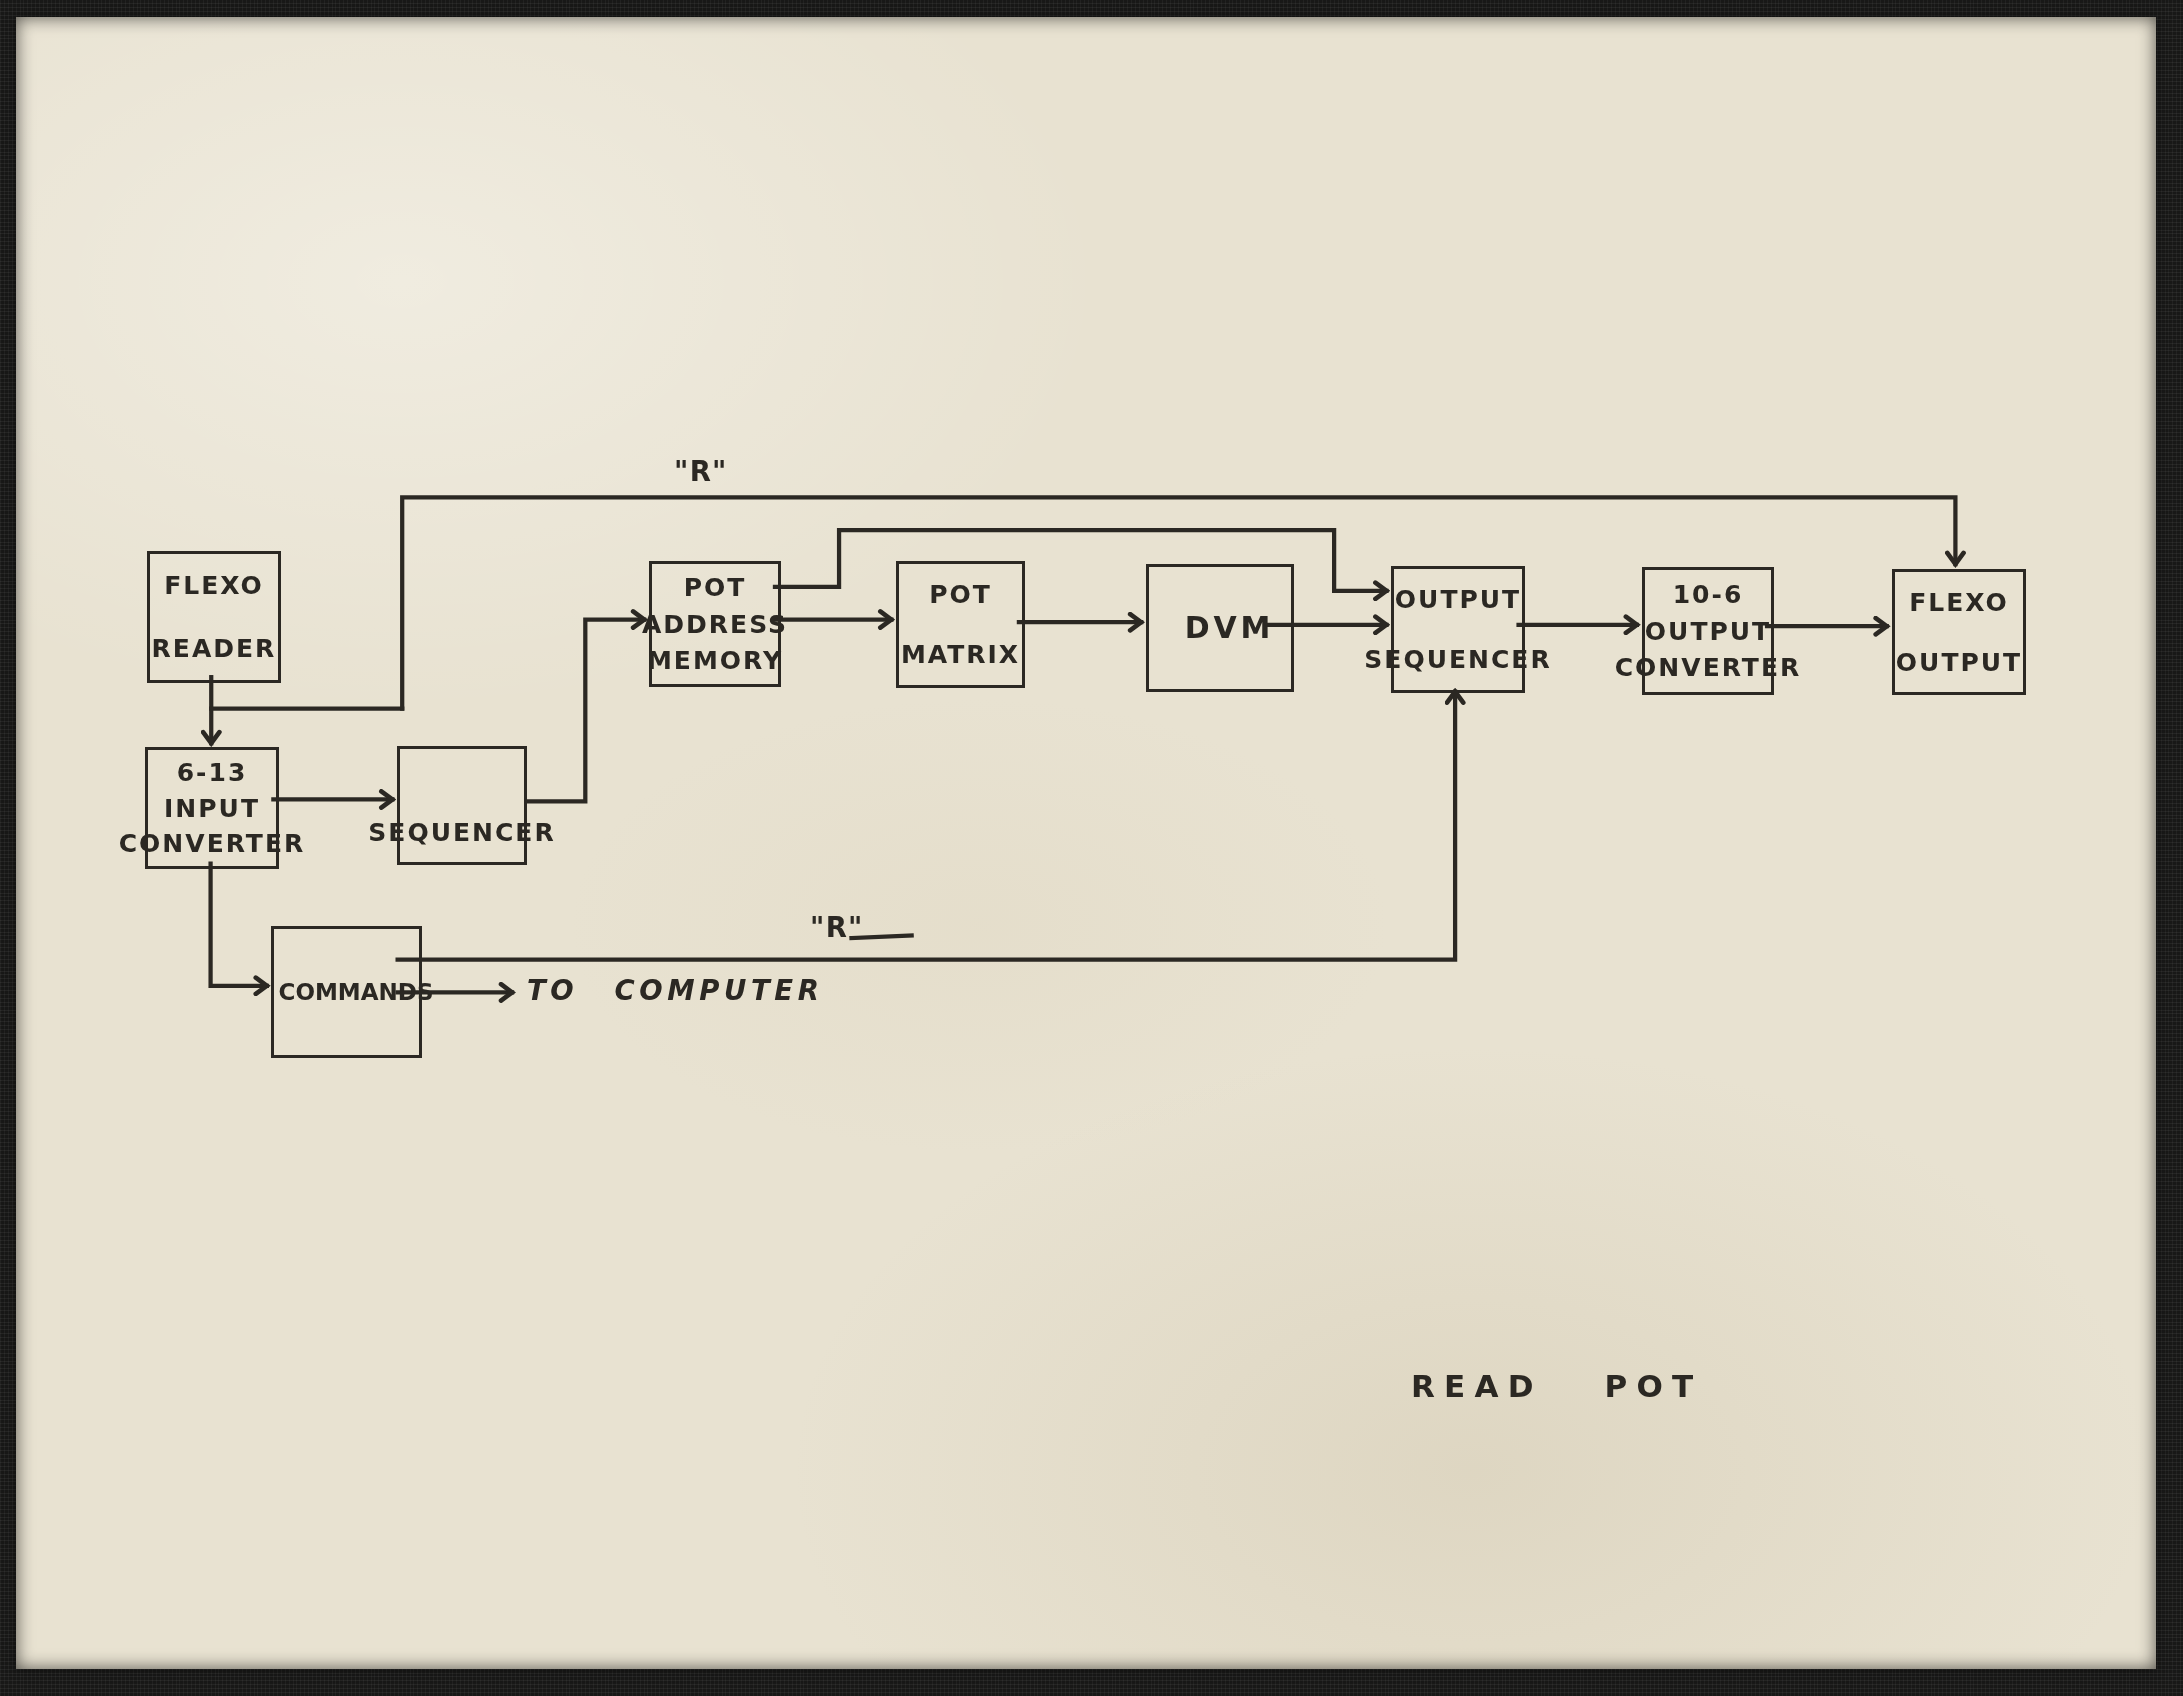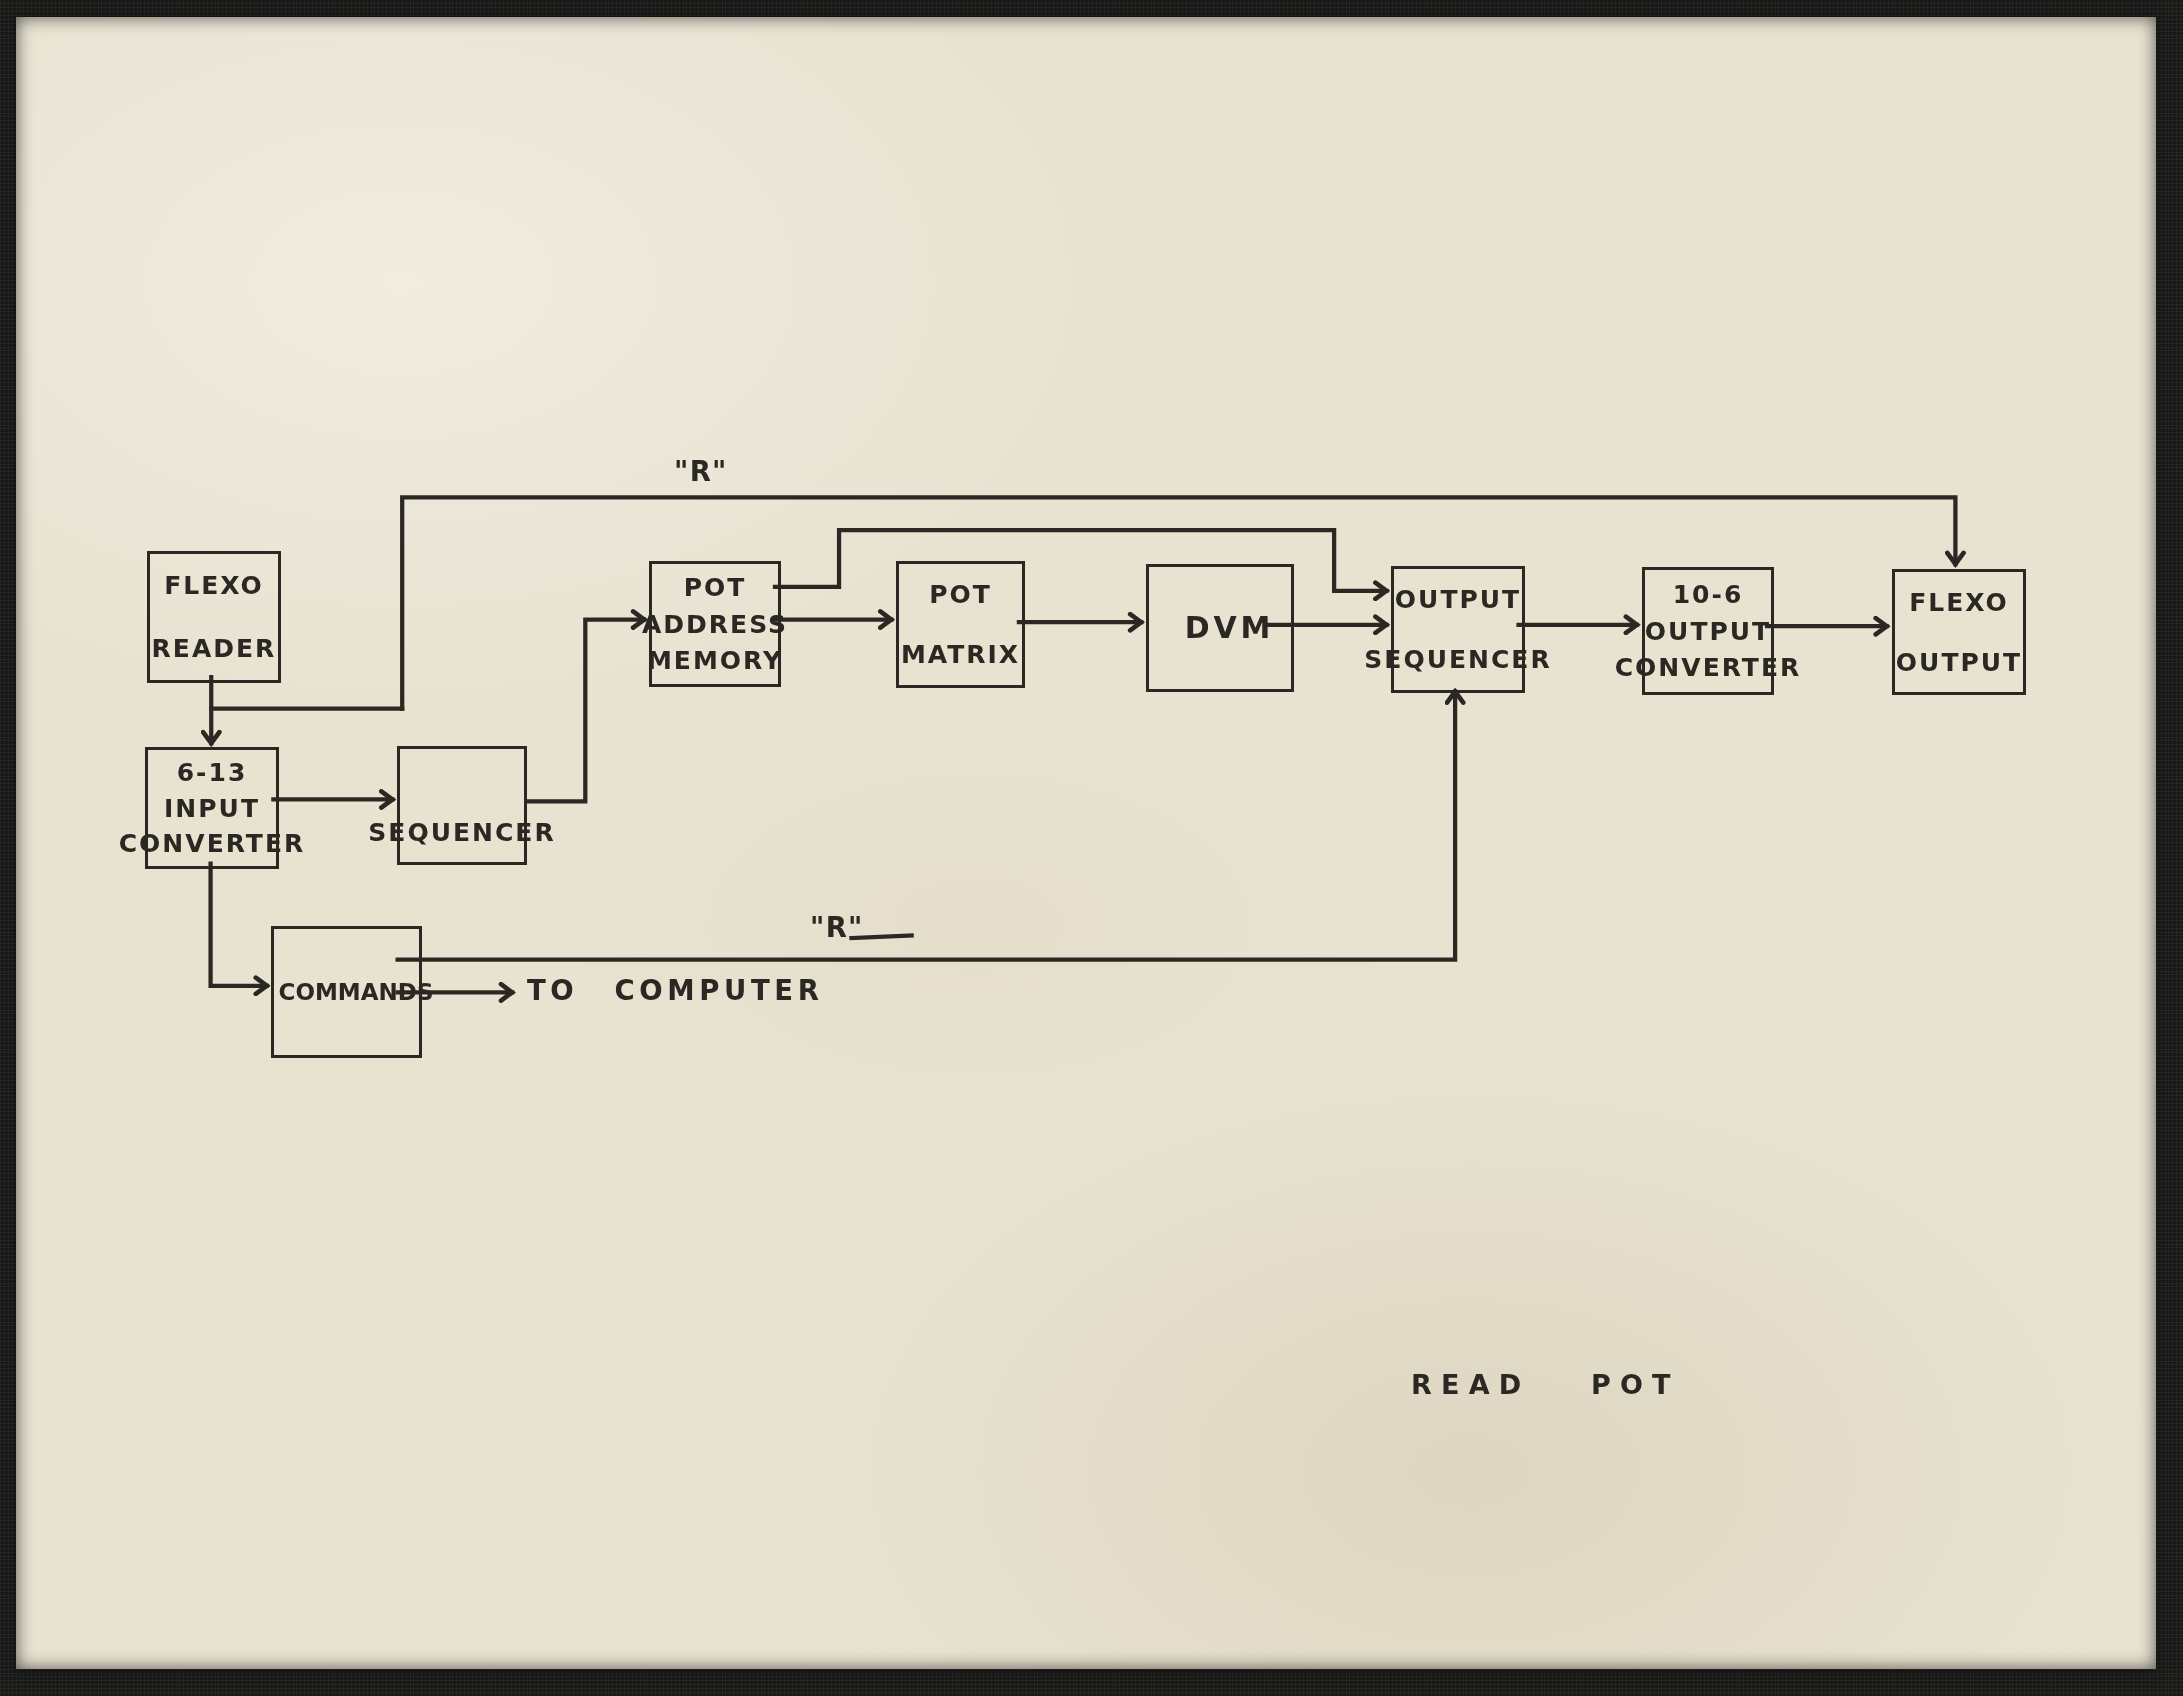--- a/index.html
+++ b/index.html
@@ -40,22 +40,22 @@
   .bl{
     font-size:25px;font-weight:bold;letter-spacing:2px;
     white-space:nowrap;line-height:1;color:var(--ink);
   }
   .bl.big{font-size:30px;letter-spacing:3.9px;}
   .floating{
     position:absolute;z-index:3;color:var(--ink);
     font-weight:bold;white-space:nowrap;line-height:1;
   }
   .lbl-r{font-size:27.5px;letter-spacing:1.3px;}
-  .lbl-to-computer{font-size:27.5px;letter-spacing:4.6px;word-spacing:22px;}
-  .lbl-read-pot{font-size:27px;letter-spacing:9.2px;word-spacing:42px;}
+  .lbl-to-computer{font-size:27.5px;letter-spacing:4.6px;word-spacing:22px;font-style:italic;}
+  .lbl-read-pot{font-size:31px;letter-spacing:9.2px;word-spacing:42px;}
 </style>
 </head>
 <body>
 
 <div class="scene">
 
   <div class="paper"></div>
 
   <svg class="wires" width="2183" height="1697" viewBox="0 0 3338 2594">
     <defs>

